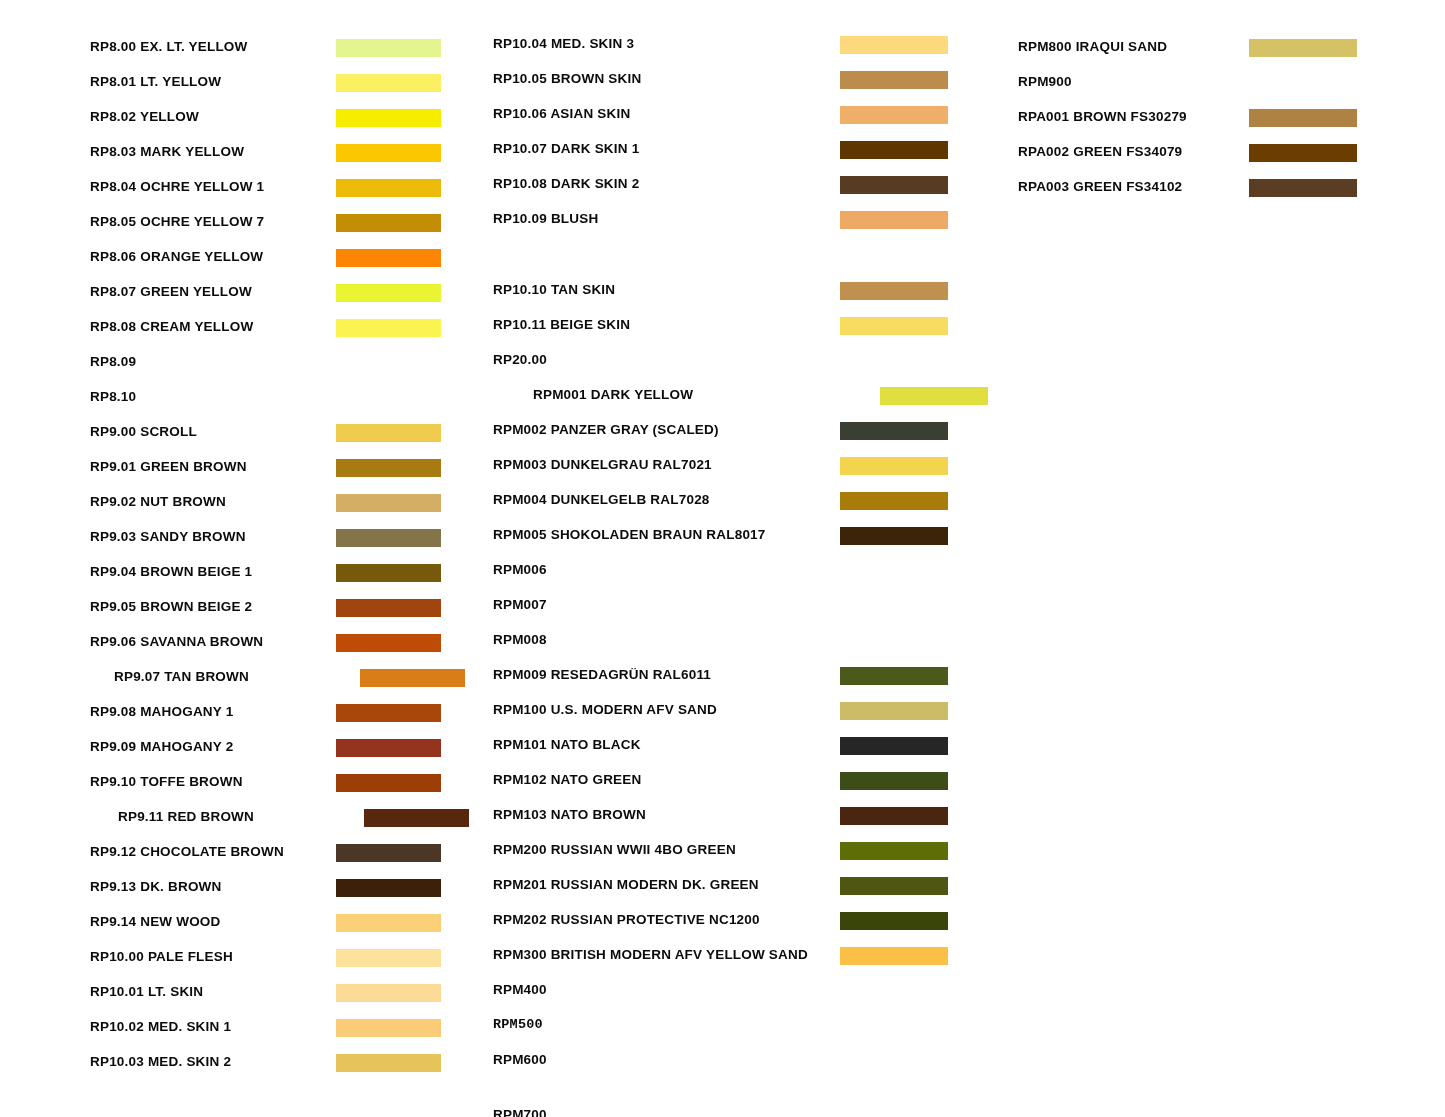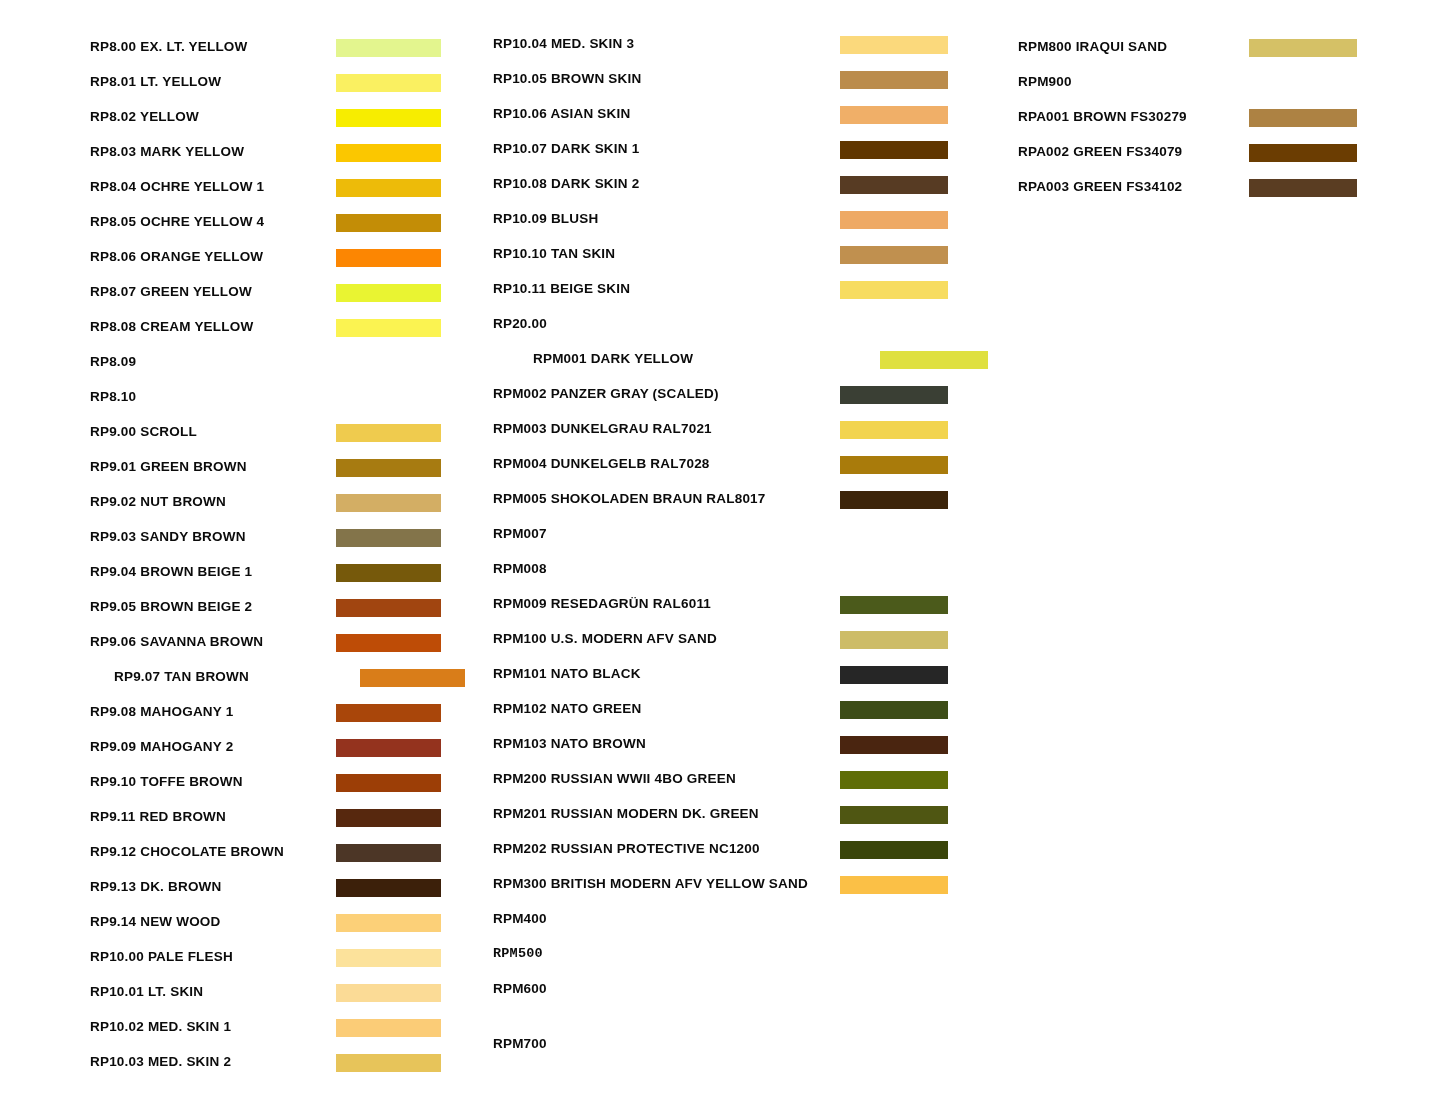--- a/index.html
+++ b/index.html
@@ -75,21 +75,21 @@
       </div>
       <div class="swatch-row" style="height: 35px;">
         <span class="swatch-label">RP8.03 MARK YELLOW</span>
         <span class="swatch-chip" style="background: rgb(251, 199, 0);"></span>
       </div>
       <div class="swatch-row" style="height: 35px;">
         <span class="swatch-label">RP8.04 OCHRE YELLOW 1</span>
         <span class="swatch-chip" style="background: rgb(237, 187, 9);"></span>
       </div>
       <div class="swatch-row" style="height: 35px;">
-        <span class="swatch-label">RP8.05 OCHRE YELLOW 4</span>
+        <span class="swatch-label">RP8.05 OCHRE YELLOW 7</span>
         <span class="swatch-chip" style="background: rgb(195, 141, 6);"></span>
       </div>
       <div class="swatch-row" style="height: 35px;">
         <span class="swatch-label">RP8.06 ORANGE YELLOW</span>
         <span class="swatch-chip" style="background: rgb(252, 134, 2);"></span>
       </div>
       <div class="swatch-row" style="height: 35px;">
         <span class="swatch-label">RP8.07 GREEN YELLOW</span>
         <span class="swatch-chip" style="background: rgb(233, 244, 50);"></span>
       </div>
@@ -140,21 +140,21 @@
         <span class="swatch-chip" style="background: rgb(169, 70, 10);"></span>
       </div>
       <div class="swatch-row" style="height: 35px; text-align: right;">
         <span class="swatch-label">RP9.09 MAHOGANY 2</span>
         <span class="swatch-chip" style="background: rgb(148, 51, 30);"></span>
       </div>
       <div class="swatch-row" style="height: 35px;">
         <span class="swatch-label">RP9.10 TOFFE BROWN</span>
         <span class="swatch-chip" style="background: rgb(156, 62, 6);"></span>
       </div>
-      <div class="swatch-row" style="height: 35px;">
+      <div class="swatch-row" style="height: 35px; margin-left: 28px;">
         <span class="swatch-label">RP9.11 RED BROWN</span>
         <span class="swatch-chip" style="background: rgb(87, 40, 14);"></span>
       </div>
       <div class="swatch-row" style="height: 35px;">
         <span class="swatch-label">RP9.12 CHOCOLATE BROWN</span>
         <span class="swatch-chip" style="background: rgb(76, 54, 38);"></span>
       </div>
       <div class="swatch-row" style="height: 35px;">
         <span class="swatch-label">RP9.13 DK. BROWN</span>
         <span class="swatch-chip" style="background: rgb(60, 32, 10);"></span>
@@ -198,21 +198,21 @@
         <span class="swatch-chip" style="background: rgb(96, 54, 0);"></span>
       </div>
       <div class="swatch-row" style="height: 35px;">
         <span class="swatch-label">RP10.08 DARK SKIN 2</span>
         <span class="swatch-chip" style="background: rgb(87, 59, 35);"></span>
       </div>
       <div class="swatch-row" style="height: 35px;">
         <span class="swatch-label">RP10.09 BLUSH</span>
         <span class="swatch-chip" style="background: rgb(238, 169, 100);"></span>
       </div>
-      <div class="swatch-row" style="height: 35px;">
+      <div class="swatch-row" style="height: 35px; margin-top: 36px;">
         <span class="swatch-label">RP10.10 TAN SKIN</span>
         <span class="swatch-chip" style="background: rgb(192, 144, 79);"></span>
       </div>
       <div class="swatch-row" style="height: 35px;">
         <span class="swatch-label">RP10.11 BEIGE SKIN</span>
         <span class="swatch-chip" style="background: rgb(247, 220, 96);"></span>
       </div>
       <div class="swatch-row" style="height: 35px;">
         <span class="swatch-label">RP20.00</span>
       </div>
@@ -230,20 +230,23 @@
       </div>
       <div class="swatch-row" style="height: 35px;">
         <span class="swatch-label">RPM004 DUNKELGELB RAL7028</span>
         <span class="swatch-chip" style="background: rgb(169, 123, 11);"></span>
       </div>
       <div class="swatch-row" style="height: 35px;">
         <span class="swatch-label">RPM005 SHOKOLADEN BRAUN RAL8017</span>
         <span class="swatch-chip" style="background: rgb(60, 36, 9);"></span>
       </div>
       <div class="swatch-row" style="height: 35px;">
+        <span class="swatch-label">RPM006</span>
+      </div>
+      <div class="swatch-row" style="height: 35px;">
         <span class="swatch-label">RPM007</span>
       </div>
       <div class="swatch-row" style="height: 35px;">
         <span class="swatch-label">RPM008</span>
       </div>
       <div class="swatch-row" style="height: 35px;">
         <span class="swatch-label">RPM009 RESEDAGRÜN RAL6011</span>
         <span class="swatch-chip" style="background: rgb(75, 90, 27);"></span>
       </div>
       <div class="swatch-row" style="height: 35px;">

